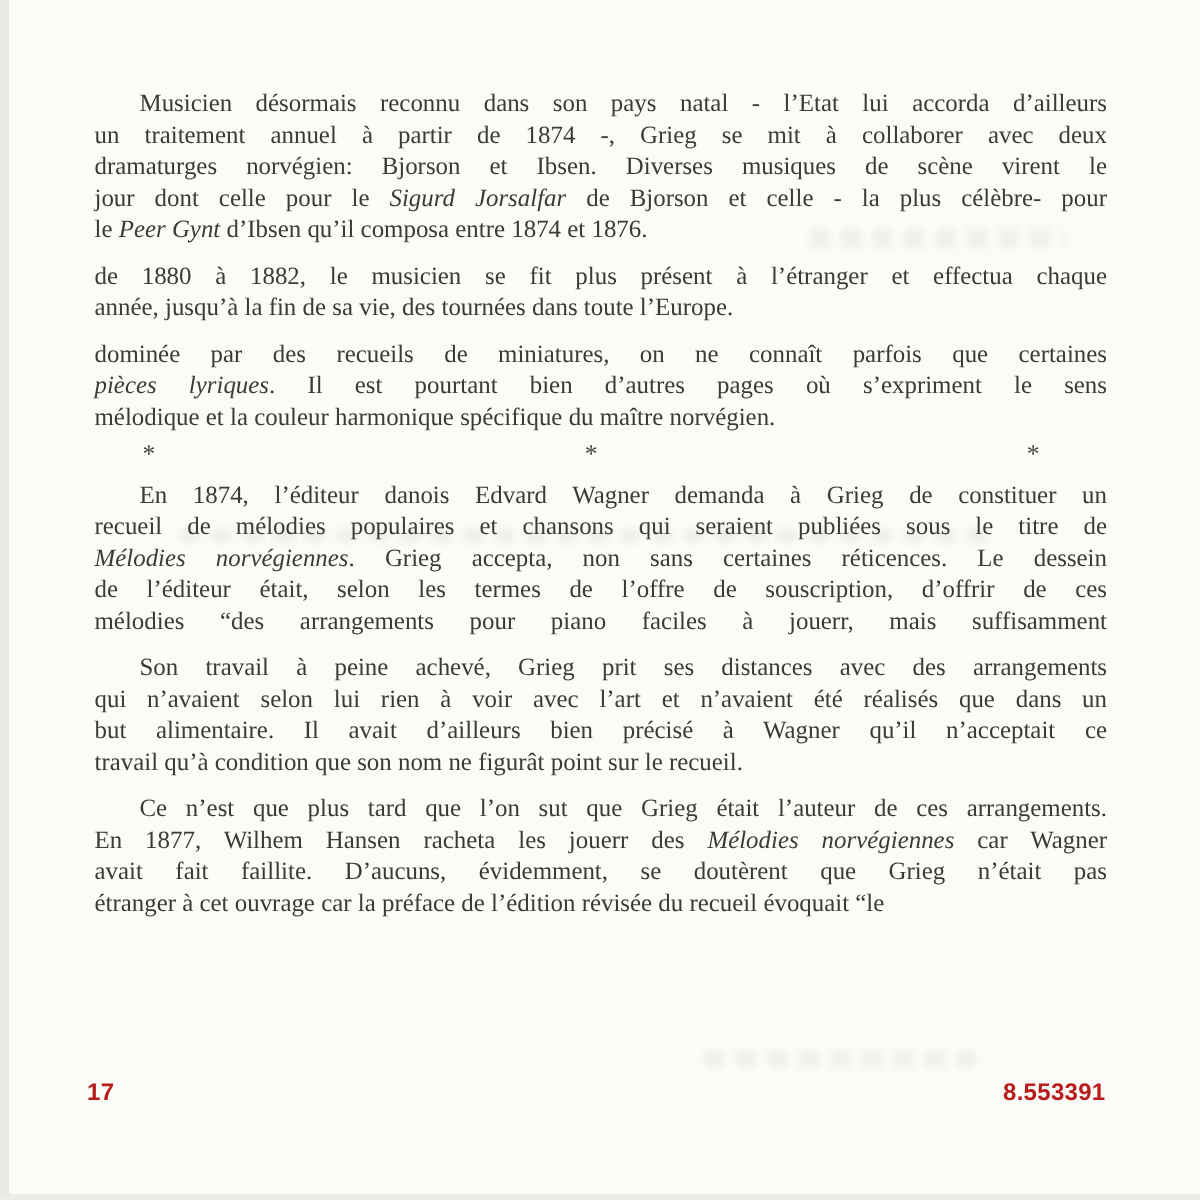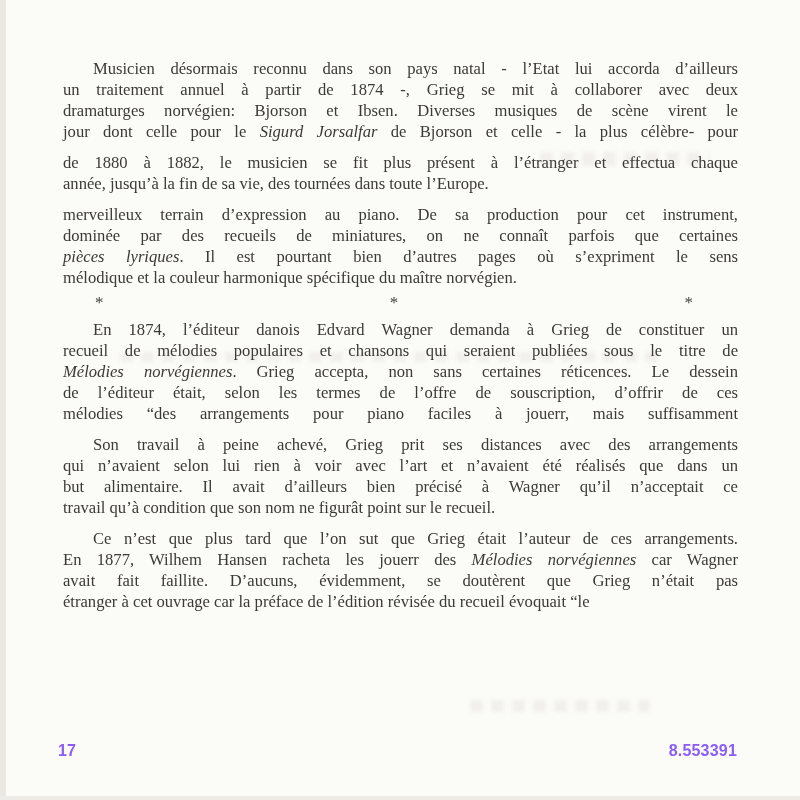--- a/index.html
+++ b/index.html
@@ -47,28 +47,28 @@
     display: flex;
     justify-content: space-between;
     padding: 0 45px 0 32px;
     margin: 4px 0 6px 0;
     height: 21px;
     font-size: 17px;
     color: #45423c;
   }
   .footer {
     position: absolute;
-    left: 58px; top: 742px;
+    left: 58px; top: 720px;
     width: 679px;
     display: flex;
     justify-content: space-between;
     font-family: "Liberation Sans", sans-serif;
     font-weight: 700;
     font-size: 16px;
-    color: #8b5cf6;
+    color: #b91c1c;
     letter-spacing: 0.2px;
   }
   
   .ghost {
     position: absolute;
     filter: blur(2px);
     background: repeating-linear-gradient(90deg,
       rgba(158,148,128,0.10) 0px, rgba(158,148,128,0.10) 13px,
       rgba(158,148,128,0.0) 13px, rgba(158,148,128,0.0) 21px);
     pointer-events: none;
@@ -88,27 +88,27 @@
   <div class="ghost g2"></div>
   <div class="ghost g3"></div>
 
   <div class="content">
     <div id="paragraphs-top">
         <div class="para">
           <div class="line first"><span>Musicien désormais reconnu dans son pays natal - l’Etat lui accorda d’ailleurs</span></div>
           <div class="line"><span>un traitement annuel à partir de 1874 -, Grieg se mit à collaborer avec deux</span></div>
           <div class="line"><span>dramaturges norvégien: Bjorson et Ibsen. Diverses musiques de scène virent le</span></div>
           <div class="line"><span>jour dont celle pour le </span><i>Sigurd Jorsalfar</i><span> de Bjorson et celle - la plus célèbre- pour</span></div>
+          <div class="line last"><span>le </span><i>Peer Gynt</i><span> d’Ibsen qu’il composa entre 1874 et 1876.</span></div>
         </div>
         <div class="para">
           <div class="line"><span>de 1880 à 1882, le musicien se fit plus présent à l’étranger et effectua chaque</span></div>
           <div class="line last"><span>année, jusqu’à la fin de sa vie, des tournées dans toute l’Europe.</span></div>
         </div>
         <div class="para">
-          <div class="line"><span>merveilleux terrain d’expression au piano. De sa production pour cet instrument,</span></div>
           <div class="line"><span>dominée par des recueils de miniatures, on ne connaît parfois que certaines</span></div>
           <div class="line"><i>pièces lyriques</i><span>. Il est pourtant bien d’autres pages où s’expriment le sens</span></div>
           <div class="line last"><span>mélodique et la couleur harmonique spécifique du maître norvégien.</span></div>
         </div>
       </div>
 
     <div class="separator">
       <span>*</span>
       <span>*</span>
       <span>*</span>

